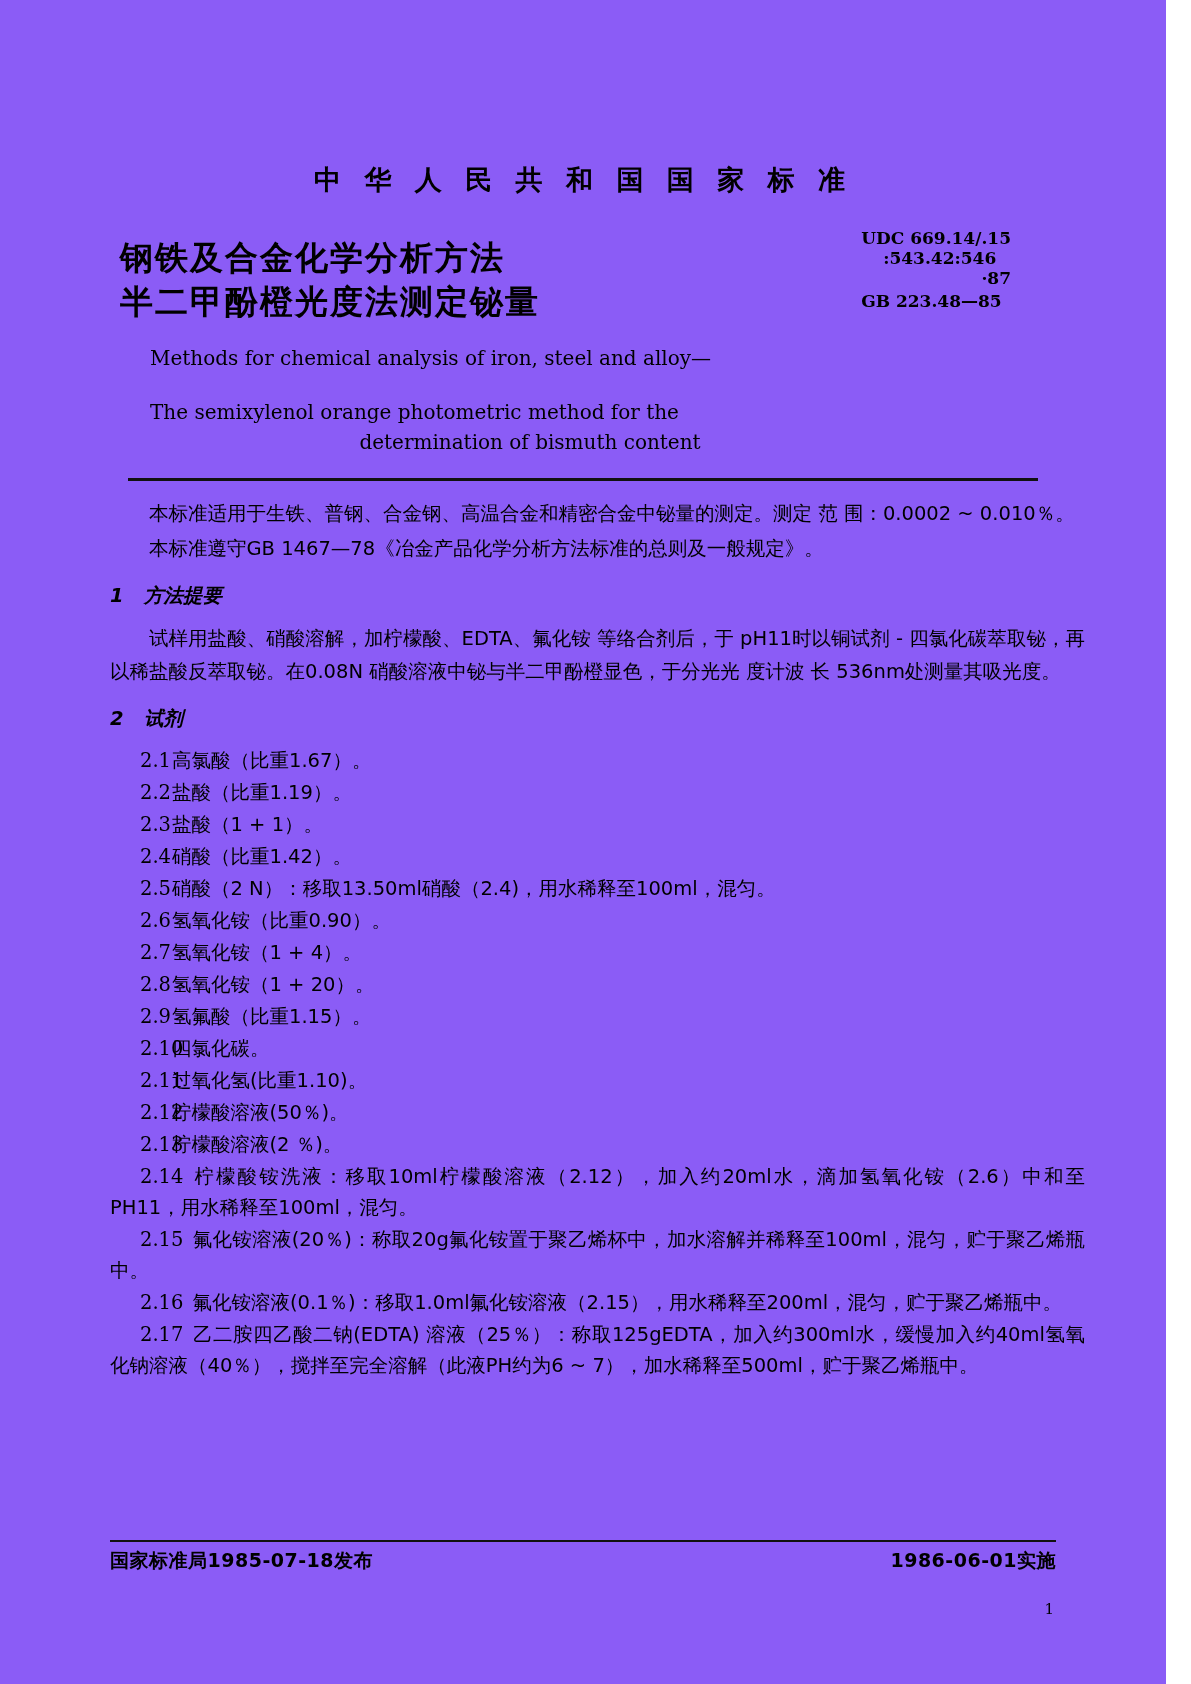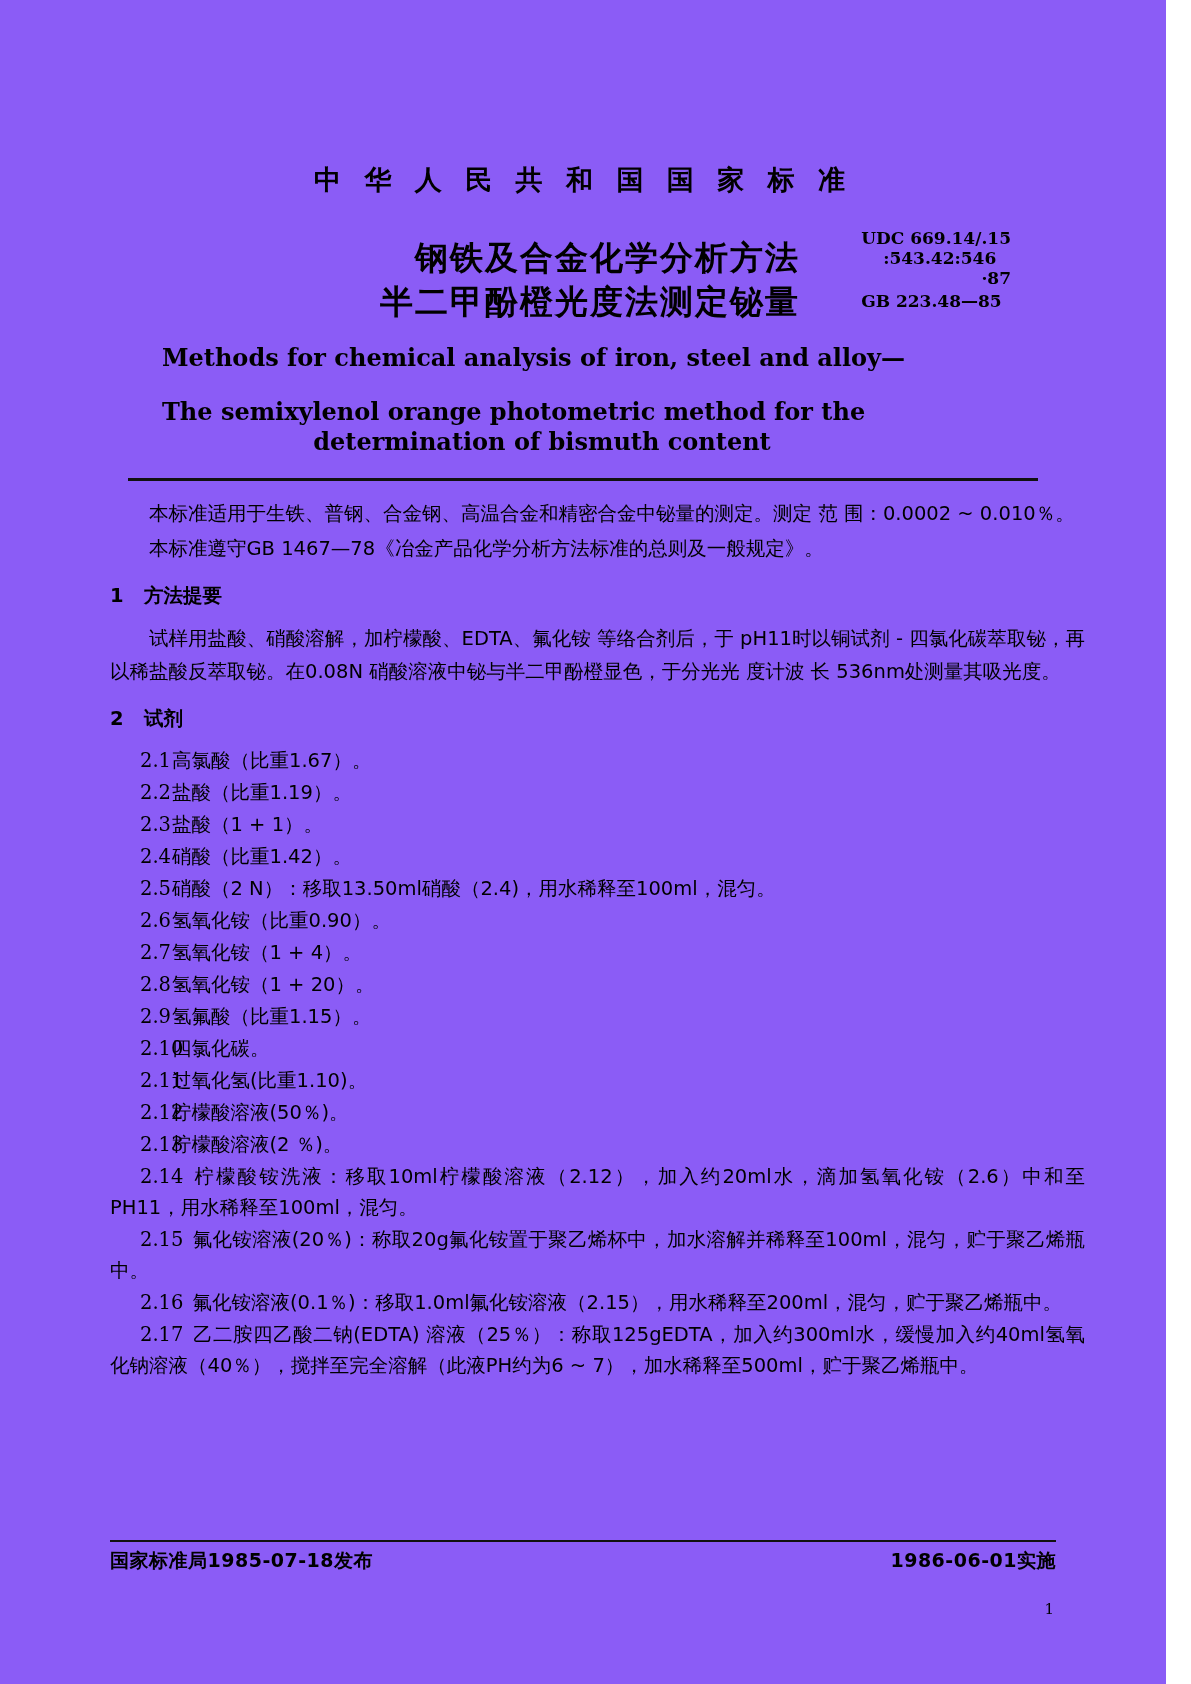--- a/index.html
+++ b/index.html
@@ -31,21 +31,21 @@
     font-size: 27px;
     font-weight: 700;
     letter-spacing: 7px;
     font-family: "DejaVu Sans", "Liberation Sans", sans-serif;
   }
   .title-block {
     position: absolute;
     left: 120px;
     top: 236px;
     width: 680px;
-    text-align: right;
+    text-align: left;
   }
   .title-cn-1, .title-cn-2 {
     font-size: 33px;
     font-weight: 700;
     letter-spacing: 2px;
     line-height: 44px;
     white-space: nowrap;
   }
   .udc-block {
     position: absolute;
@@ -58,26 +58,26 @@
     line-height: 20px;
     white-space: nowrap;
   }
   .udc-line-1 { text-align: left; }
   .udc-line-2 { text-align: left; padding-left: 22px;}
   .udc-line-3 { text-align: right; padding-left: 22px;}
   .udc-line-4 { text-align: left; padding-top: 3px;}
 
   .title-en {
     position: absolute;
-    left: 162px;
+    left: 150px;
     top: 343px;
     width: 760px;
     font-family: "DejaVu Serif", "Liberation Serif", serif;
-    font-weight: 700;
-    font-size: 24px;
+    font-weight: 400;
+    font-size: 20px;
     line-height: 30px;
   }
   .title-en .l1 { text-align: left; }
   .title-en .l2 { text-align: left; margin-top: 24px; }
   .title-en .l3 { text-align: center; }
 
   .rule {
     position: absolute;
     left: 128px;
     right: 128px;
@@ -96,20 +96,21 @@
     text-align: justify;
   }
   .para {
     text-indent: 2em;
     margin: 0 0 2px 0;
   }
   .section-head {
     margin: 14px 0 10px 0;
     font-weight: 700;
     font-size: 19.5px;
+    font-style: italic;
   }
   .section-head .num {
     display: inline-block;
     width: 34px;
   }
   .reagent-list {
     margin: 0;
     padding: 0;
     list-style: none;
   }

